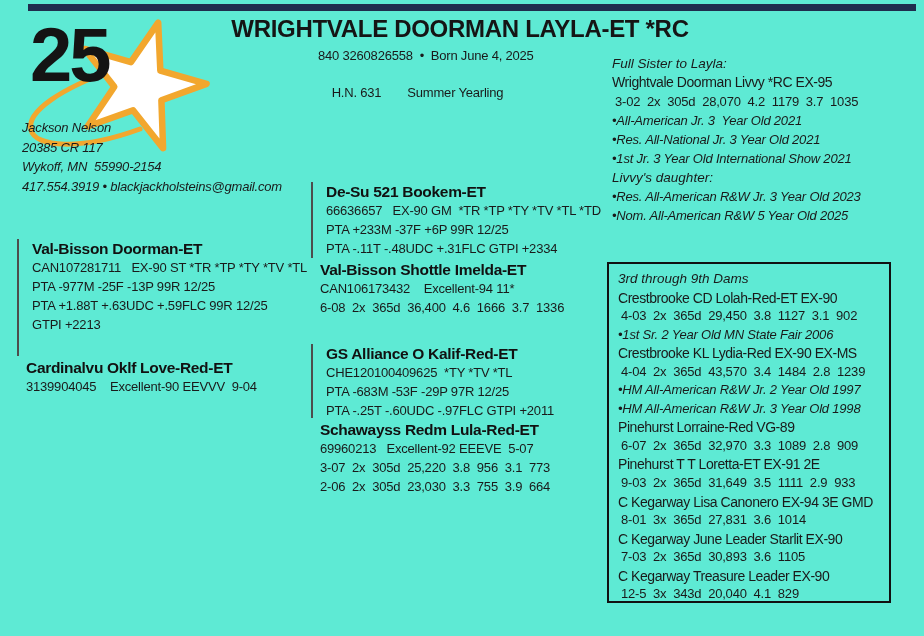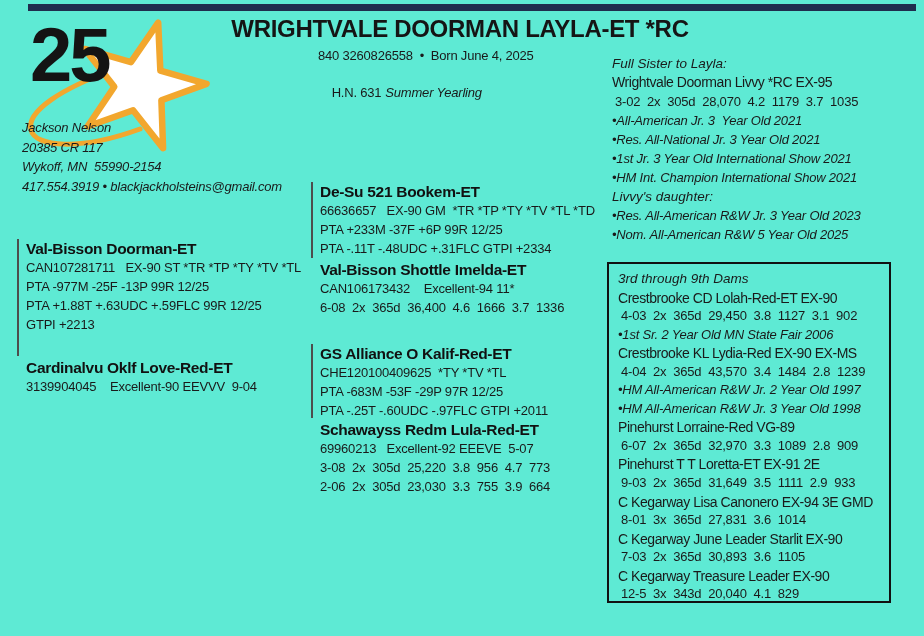--- a/index.html
+++ b/index.html
@@ -12,29 +12,29 @@
   
   .lot-logo{left:18px;top:8px;width:200px;height:150px;}
   .lot-logo svg{position:absolute;left:0;top:0;}
   .lot-number{position:absolute;left:12px;top:2px;font-size:76px;font-weight:800;
               letter-spacing:-3px;color:#141414;line-height:90px;}
   
   .title{left:225px;top:15px;width:470px;text-align:center;font-size:24px;font-weight:bold;
          letter-spacing:-0.3px;color:#151515;}
   .reg-line{left:318px;top:46px;}
   .hn-line{left:318px;top:64px;}
-  .hn-line .age{font-style:italic;margin-left:4px;}
+  .hn-line .age{margin-left:26px;}
   
   .consignor{left:22px;top:118px;width:290px;}
   .consignor .line{font-style:italic;line-height:19.5px;}
   
   .block{width:300px;}
   .block .head{font-size:15.5px;font-weight:bold;letter-spacing:-0.3px;line-height:19px;
                white-space:pre-wrap;color:#111;}
-  .bracket{border-left:2px solid #4d4d4d;padding-left:7px;}
+  .bracket{border-left:2px solid #4d4d4d;padding-left:13px;}
   .pl{padding-left:9px;}
   
   .rlabel{font-style:italic;font-size:13.5px;line-height:19px;}
   .rname{font-size:14px;letter-spacing:-0.45px;line-height:19px;white-space:pre-wrap;}
   .rrec{white-space:pre-wrap;font-size:13px;line-height:19px;letter-spacing:-0.2px;padding-left:3px;}
   .rbul{font-style:italic;font-size:13px;line-height:19px;letter-spacing:-0.2px;white-space:pre-wrap;}
   
   .dams-box{left:607px;top:262px;width:284px;height:341px;border:2.5px solid #111;
             padding:6px 0 0 9px;box-sizing:border-box;}
   .dams-box .rlabel,.dams-box .rname,.dams-box .rrec,.dams-box .rbul{line-height:18.55px;}
@@ -92,32 +92,31 @@
   </div>
   <div class="abs block bracket" style="left:311px;top:344px;height:74px;">
     <div class="head">GS Alliance O Kalif-Red-ET</div>
     <div class="line">CHE120100409625  *TY *TV *TL</div>
     <div class="line">PTA -683M -53F -29P 97R 12/25</div>
     <div class="line">PTA -.25T -.60UDC -.97FLC GTPI +2011</div>
   </div>
   <div class="abs block pl" style="left:311px;top:420px;">
     <div class="head">Schawayss Redm Lula-Red-ET</div>
     <div class="line">69960213   Excellent-92 EEEVE  5-07</div>
-    <div class="line">3-08  2x  305d  25,220  3.8  956  4.7  773</div>
+    <div class="line">3-07  2x  305d  25,220  3.8  956  3.1  773</div>
     <div class="line">2-06  2x  305d  23,030  3.3  755  3.9  664</div>
   </div>
 
   <div class="abs" style="left:612px;top:54px;width:300px;">
     <div class="rlabel">Full Sister to Layla:</div>
     <div class="rname">Wrightvale Doorman Livvy *RC EX-95</div>
     <div class="rrec">3-02  2x  305d  28,070  4.2  1179  3.7  1035</div>
     <div class="rbul">•All-American Jr. 3  Year Old 2021</div>
     <div class="rbul">•Res. All-National Jr. 3 Year Old 2021</div>
     <div class="rbul">•1st Jr. 3 Year Old International Show 2021</div>
-    <div class="rbul">•HM Int. Champion International Show 2021</div>
     <div class="rlabel">Livvy's daughter:</div>
     <div class="rbul">•Res. All-American R&amp;W Jr. 3 Year Old 2023</div>
     <div class="rbul">•Nom. All-American R&amp;W 5 Year Old 2025</div>
   </div>
 
   <div class="abs dams-box">
     <div class="rlabel">3rd through 9th Dams</div>
 
     <div class="rname">Crestbrooke CD Lolah-Red-ET EX-90</div>
     <div class="rrec">4-03  2x  365d  29,450  3.8  1127  3.1  902</div>

